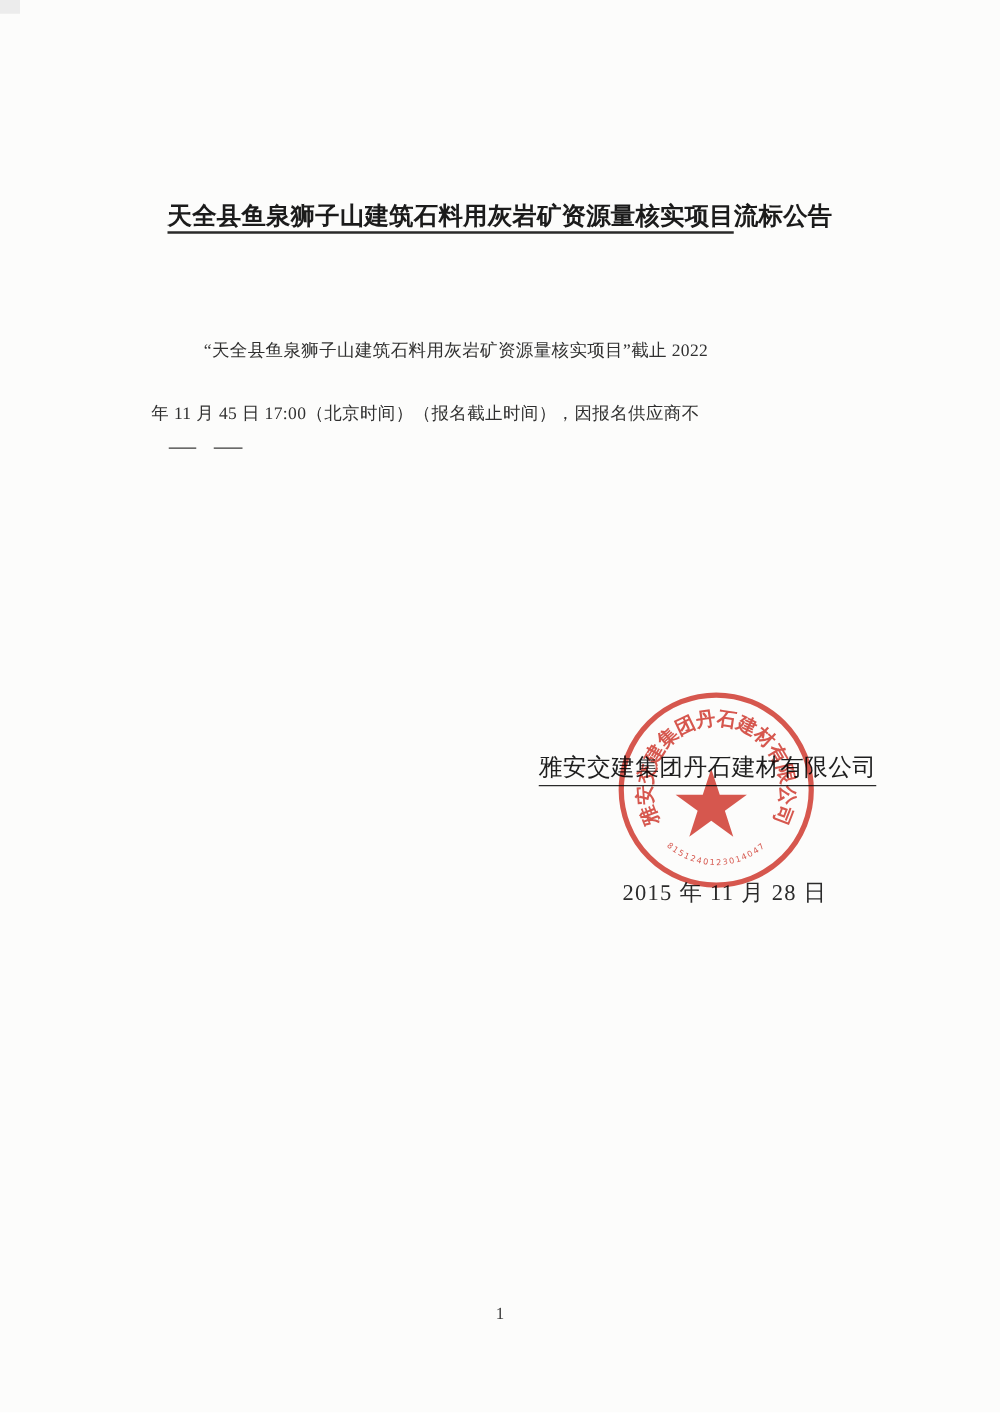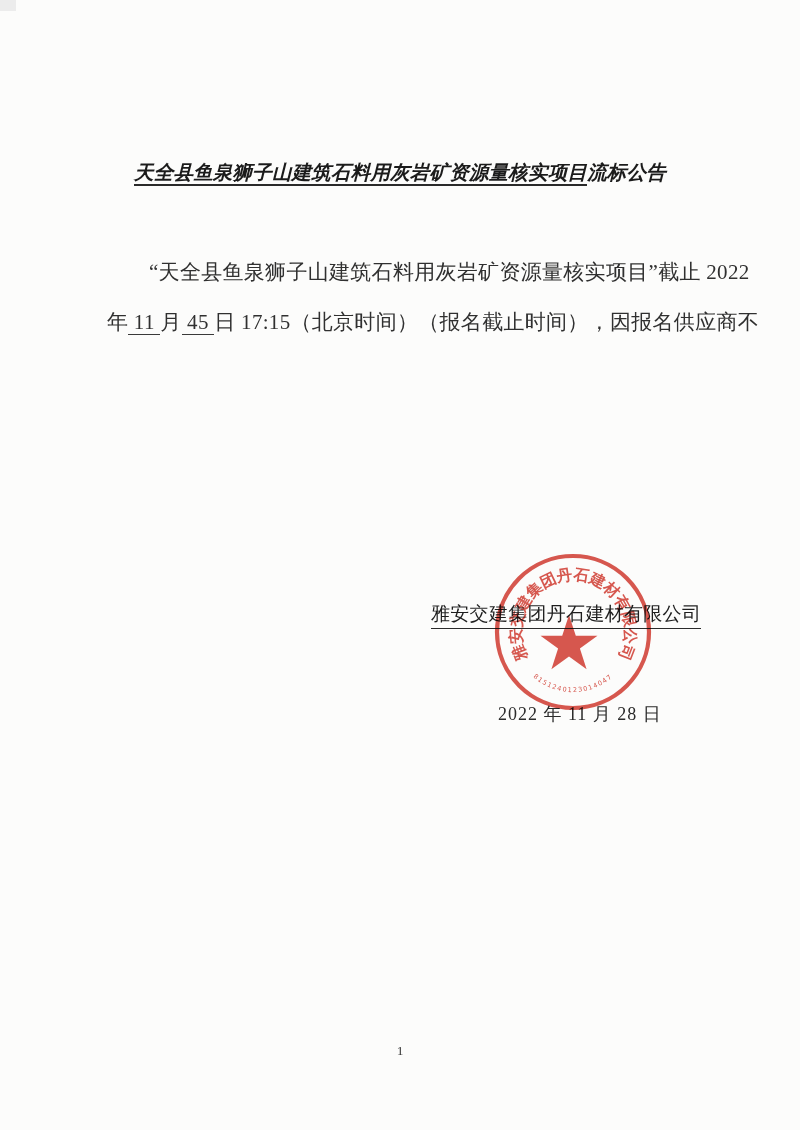--- a/index.html
+++ b/index.html
@@ -15,37 +15,36 @@
   .scan-mark {
     position: absolute; left: 0; top: 0;
     width: 16px; height: 11px;
     background: #ececec;
   }
   .title {
     position: absolute; top: 159px; left: 0; width: 100%;
     margin: 0; text-align: center;
     font-size: 19.5px; font-weight: bold; color: #1b1b1b;
     letter-spacing: 0.2px;
-    font-style: italic;
   }
   .title .u-title {
     border-bottom: 2px solid #2a2a2a;
     padding-bottom: 1px;
   }
   .line {
-    position: absolute; margin: 0;
-    font-size: 21px; color: #303030;
+    position: absolute; margin: 14px;
+    font-size: 14px; color: #303030;
     white-space: pre; letter-spacing: 0.3px;
   }
   .line1 { top: 258px; left: 149px; }
   .line2 { top: 308px; left: 107px; }
   .line3 { top: 358px; left: 107px; }
   .uline {
     border-bottom: 1.5px solid #3a3a3a;
-    padding-bottom: 0;
+    padding-bottom: 19px;
     white-space: pre;
   }
   .company {
     position: absolute; top: 601px; left: 431px;
     font-size: 19px; color: #1e1e1e; letter-spacing: 0.3px;
     border-bottom: 1.5px solid #2a2a2a; padding-bottom: 1px;
     white-space: pre;
   }
   .sig-date {
     position: absolute; top: 702px; left: 498px;
@@ -75,26 +74,26 @@
 <body>
 
 <div class="page">
 
   <div class="scan-mark"></div>
 
   <h1 class="title"><span class="u-title">天全县鱼泉狮子山建筑石料用灰岩矿资源量核实项目</span><span>流标公告</span></h1>
 
   <p class="line line1">“天全县鱼泉狮子山建筑石料用灰岩矿资源量核实项目”截止 2022</p>
 
-  <p class="line line2"><span>年</span><span class="uline"> 11 </span><span>月</span><span class="uline"> 45 </span><span>日 17:15（北京时间）（报名截止时间），因报名供应商不</span></p>
+  <p class="line line2"><span>年</span><span class="uline"> 11 </span><span>月</span><span class="uline"> 45 </span><span>日 17:00（北京时间）（报名截止时间），因报名供应商不</span></p>
 
 
   <div class="company">雅安交建集团丹石建材有限公司</div>
 
-  <div class="sig-date">2022 年 11 月 28 日</div>
+  <div class="sig-date">2015 年 11 月 28 日</div>
 
   <svg class="seal" viewBox="0 0 168 168" xmlns="http://www.w3.org/2000/svg">
     <defs>
       <path id="ringPath" d="M 39,110 A 52,52 0 1 1 129,110" fill="none"></path>
       <path id="codePath" d="M 32,114 A 60,60 0 0 0 136,114" fill="none"></path>
     </defs>
     <circle cx="84" cy="84" r="76" fill="none" stroke-width="4.2" stroke="#d5463c"></circle>
     <polygon points="80,67 86.8,87.7 108.5,87.7 90.9,100.6 97.6,121.3 80,108.5 62.4,121.3 69.1,100.6 51.5,87.7 73.2,87.7" fill="#d5463c"></polygon>
     <text class="seal-ring-text" text-anchor="middle" fill="#d5463c">
       <textPath href="#ringPath" startOffset="50%">雅安交建集团丹石建材有限公司</textPath>

